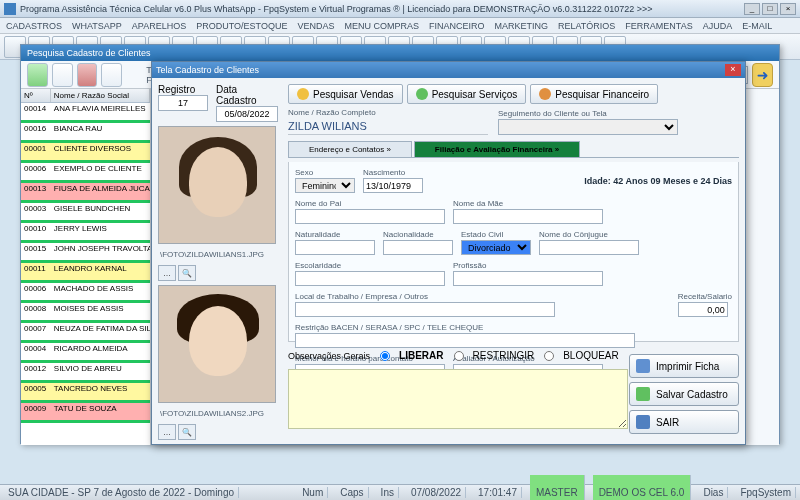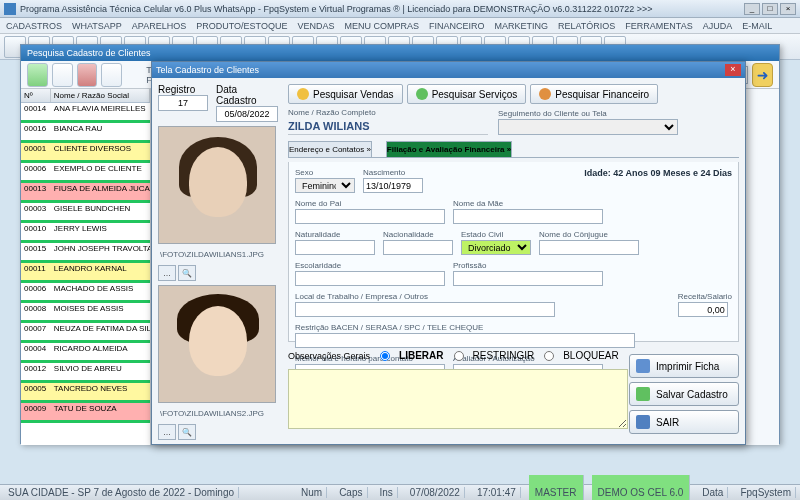--- a/index.html
+++ b/index.html
@@ -51,31 +51,31 @@
 .formcol{flex:1;padding:6px;display:flex;flex-direction:column;gap:4px}
 .toprow{display:flex;gap:4px;align-items:center}
 .actbtn{height:20px;padding:0 8px;border:1px solid #a0b0c0;background:linear-gradient(#fff,#e0e8f0);font-size:9px;border-radius:2px;cursor:pointer;display:flex;align-items:center;gap:4px}
 .actbtn .ico{width:12px;height:12px;border-radius:50%}
 .ico.y{background:#f0c040}
 .ico.g{background:#60c060}
 .ico.o{background:#e09040}
 .namerow{display:flex;gap:10px;align-items:flex-end}
 .namerow .fld{display:flex;flex-direction:column;gap:1px}
 .namerow label{font-size:8px;color:#506070}
-.nameval{font-size:11px;font-weight:bold;color:#305080;border-bottom:1px solid #c0c8d0;padding:2px 0;width:200px}
+.nameval{font-size:11px;font-weight:normal;color:#305080;border-bottom:1px solid #c0c8d0;padding:2px 0;width:200px}
 .segsel{width:180px;height:16px;border:1px solid #a0b0c0;font-size:9px}
 .tabs{display:flex;border-bottom:1px solid #a0b0c0;margin-top:2px}
-.tab{padding:3px 0;font-size:8px;background:#e0e8f0;border:1px solid #a0b0c0;border-bottom:none;margin-right:14px;cursor:pointer}
+.tab{padding:3px 20px;font-size:8px;background:#e0e8f0;border:1px solid #a0b0c0;border-bottom:none;margin-right:2px;cursor:pointer}
 .tab.active{background:#15803d;font-weight:bold}
 .tabcontent{background:#f8fcff;border:1px solid #c0c8d0;border-top:none;padding:6px;height:180px}
-.frow{display:flex;gap:8px;margin-bottom:6px;align-items:flex-start}
+.frow{display:flex;gap:8px;margin-bottom:6px;align-items:center}
 .fld2{display:flex;flex-direction:column;gap:1px}
 .fld2 label{font-size:8px;color:#506070}
 .fld2 input,.fld2 select{height:15px;border:1px solid #a0b0c0;font-size:9px;padding:0 2px}
-.fld2 select.hl{background:#bef264}
+.fld2 select.hl{background:#3b82f6}
 .idade{font-size:9px;font-weight:bold;color:#203040;margin-left:auto}
 .obsrow{display:flex;gap:10px;align-items:center;margin-top:4px}
 .obsrow label{font-size:9px}
 .radio{display:flex;align-items:center;gap:9px;font-size:9px}
 .radio input{width:10px;height:10px}
 .obsarea{width:340px;height:60px;background:#ffffd8;border:1px solid #c0c8a0;margin-top:4px}
 .btncol{position:absolute;right:6px;bottom:10px;display:flex;flex-direction:column;gap:4px}
 .bigbtn{width:110px;height:24px;border:1px solid #90a0b0;background:linear-gradient(#fff,#e0e8f0);border-radius:3px;font-size:9px;display:flex;align-items:center;gap:6px;padding:0 6px;cursor:pointer}
 .bigbtn .bi{width:14px;height:14px;border-radius:2px}
 .bi.print{background:#6090d0}
@@ -416,15 +416,15 @@
 <div class="statusbar">
   <div class="seg">SUA CIDADE - SP  7 de Agosto de 2022 - Domingo</div>
   <div class="fill"></div>
   <div class="seg">Num</div>
   <div class="seg">Caps</div>
   <div class="seg">Ins</div>
   <div class="seg">07/08/2022</div>
   <div class="seg">17:01:47</div>
   <div class="seg green">MASTER</div>
   <div class="seg green">DEMO OS CEL 6.0</div>
-  <div class="seg">Data</div>
+  <div class="seg">Dias</div>
   <div class="seg">FpqSystem</div>
 </div>
 
 </body></html>

